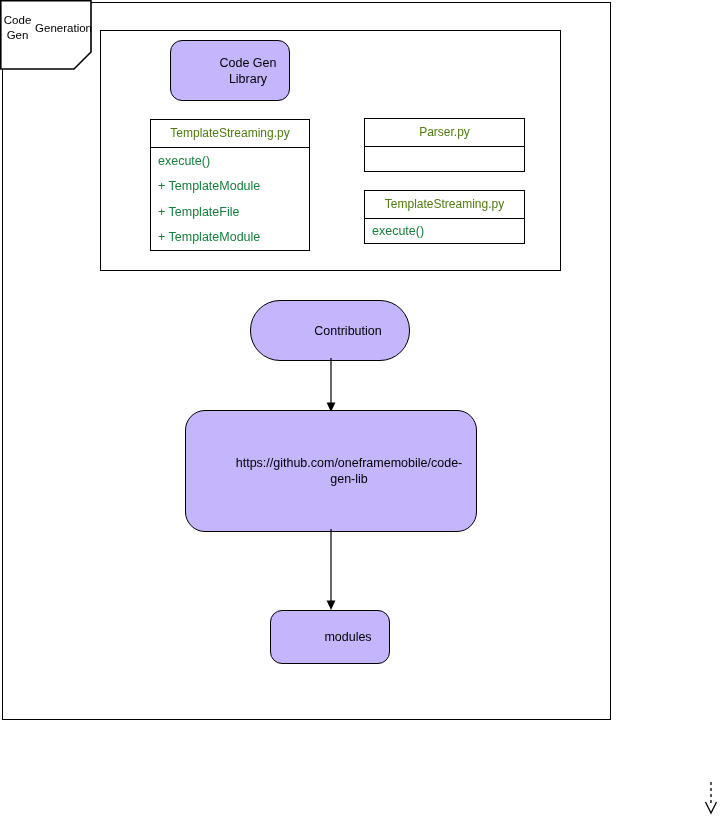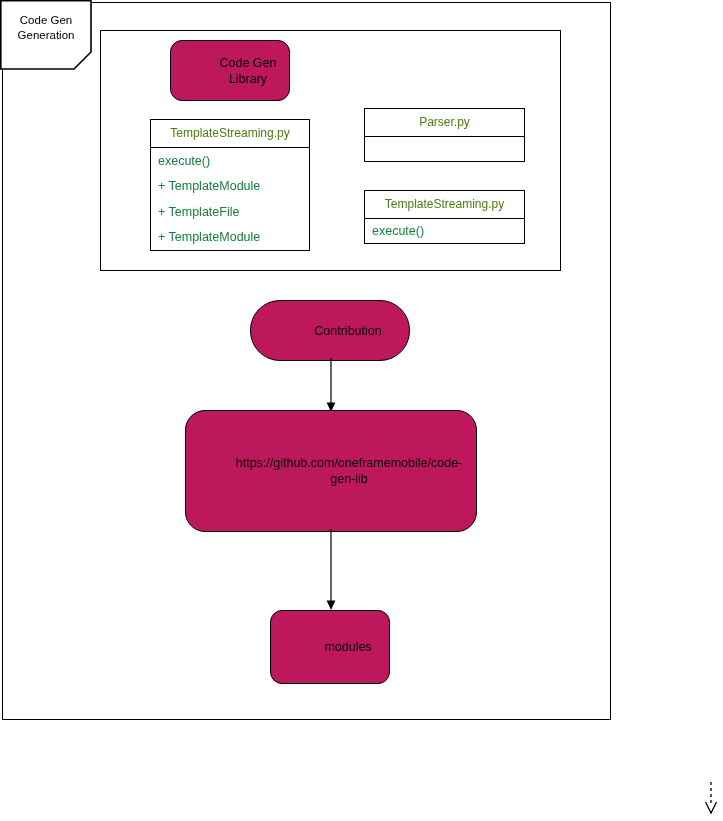--- a/index.html
+++ b/index.html
@@ -35,59 +35,59 @@
   .corner-tab {
     left: 0px; top: 0px;
     width: 92px; height: 70px;
   }
   .corner-tab svg { display: block; }
   .corner-tab .tab-label {
     position: absolute;
     left: 0; top: 0;
     width: 92px; height: 56px;
     display: flex;
-    flex-direction: column;
+    flex-direction: row;
     align-items: center;
     justify-content: center;
     font-size: 11.5px;
     line-height: 15px;
     text-align: center;
     color: #000;
     pointer-events: none;
   }
 
   
   .group-frame {
     left: 100px; top: 30px;
     width: 461px; height: 241px;
     border: 1.4px solid #000;
     background: transparent;
   }
 
   
   .rnode {
     border: 1.5px solid #000;
-    background: #be185d;
+    background: #c4b5fd;
     border-radius: 12px;
     display: flex;
     align-items: center;
     justify-content: center;
     text-align: center;
     font-size: 12.5px;
     line-height: 16px;
     color: #000;
     padding-left: 36px;
   }
   .rnode.big-radius { border-radius: 20px; }
 
   .node-codegenlib { left: 170px; top: 40px; width: 120px; height: 61px; }
   .node-configjson { left: 380px; top: 40px; width: 120px; height: 61px; }
   .node-contribution { left: 250px; top: 300px; width: 160px; height: 61px; border-radius: 30px; }
   .node-github { left: 185px; top: 410px; width: 292px; height: 122px; }
-  .node-modules { left: 270px; top: 610px; width: 120px; height: 74px; }
+  .node-modules { left: 270px; top: 610px; width: 120px; height: 54px; }
 
   .node-github .github-lines {
     display: block;
     width: 100%;
     padding: 0 4px;
     box-sizing: border-box;
   }
   .node-github .github-lines span { display: block; }
 
   
@@ -117,21 +117,21 @@
     display: flex;
     align-items: center;
     padding-left: 7px;
     font-size: 12.5px;
     color: #15803d;
     white-space: nowrap;
     overflow: hidden;
   }
 
   .cls-template-left { left: 150px; top: 119px; width: 160px; height: 132px; }
-  .cls-parser        { left: 364px; top: 108px; width: 161px; height: 54px; }
+  .cls-parser        { left: 364px; top: 118px; width: 161px; height: 54px; }
   .cls-template-right{ left: 364px; top: 190px; width: 161px; height: 54px; }
 
   
   .connector { pointer-events: none; }
   .connector svg { display: block; overflow: visible; }
 
   .conn-contrib-github { left: 322px; top: 358px; width: 18px; height: 56px; }
   .conn-github-modules { left: 322px; top: 529px; width: 18px; height: 84px; }
   .conn-dashed-bottom  { left: 700px; top: 782px; width: 22px; height: 38px; }
 </style>

